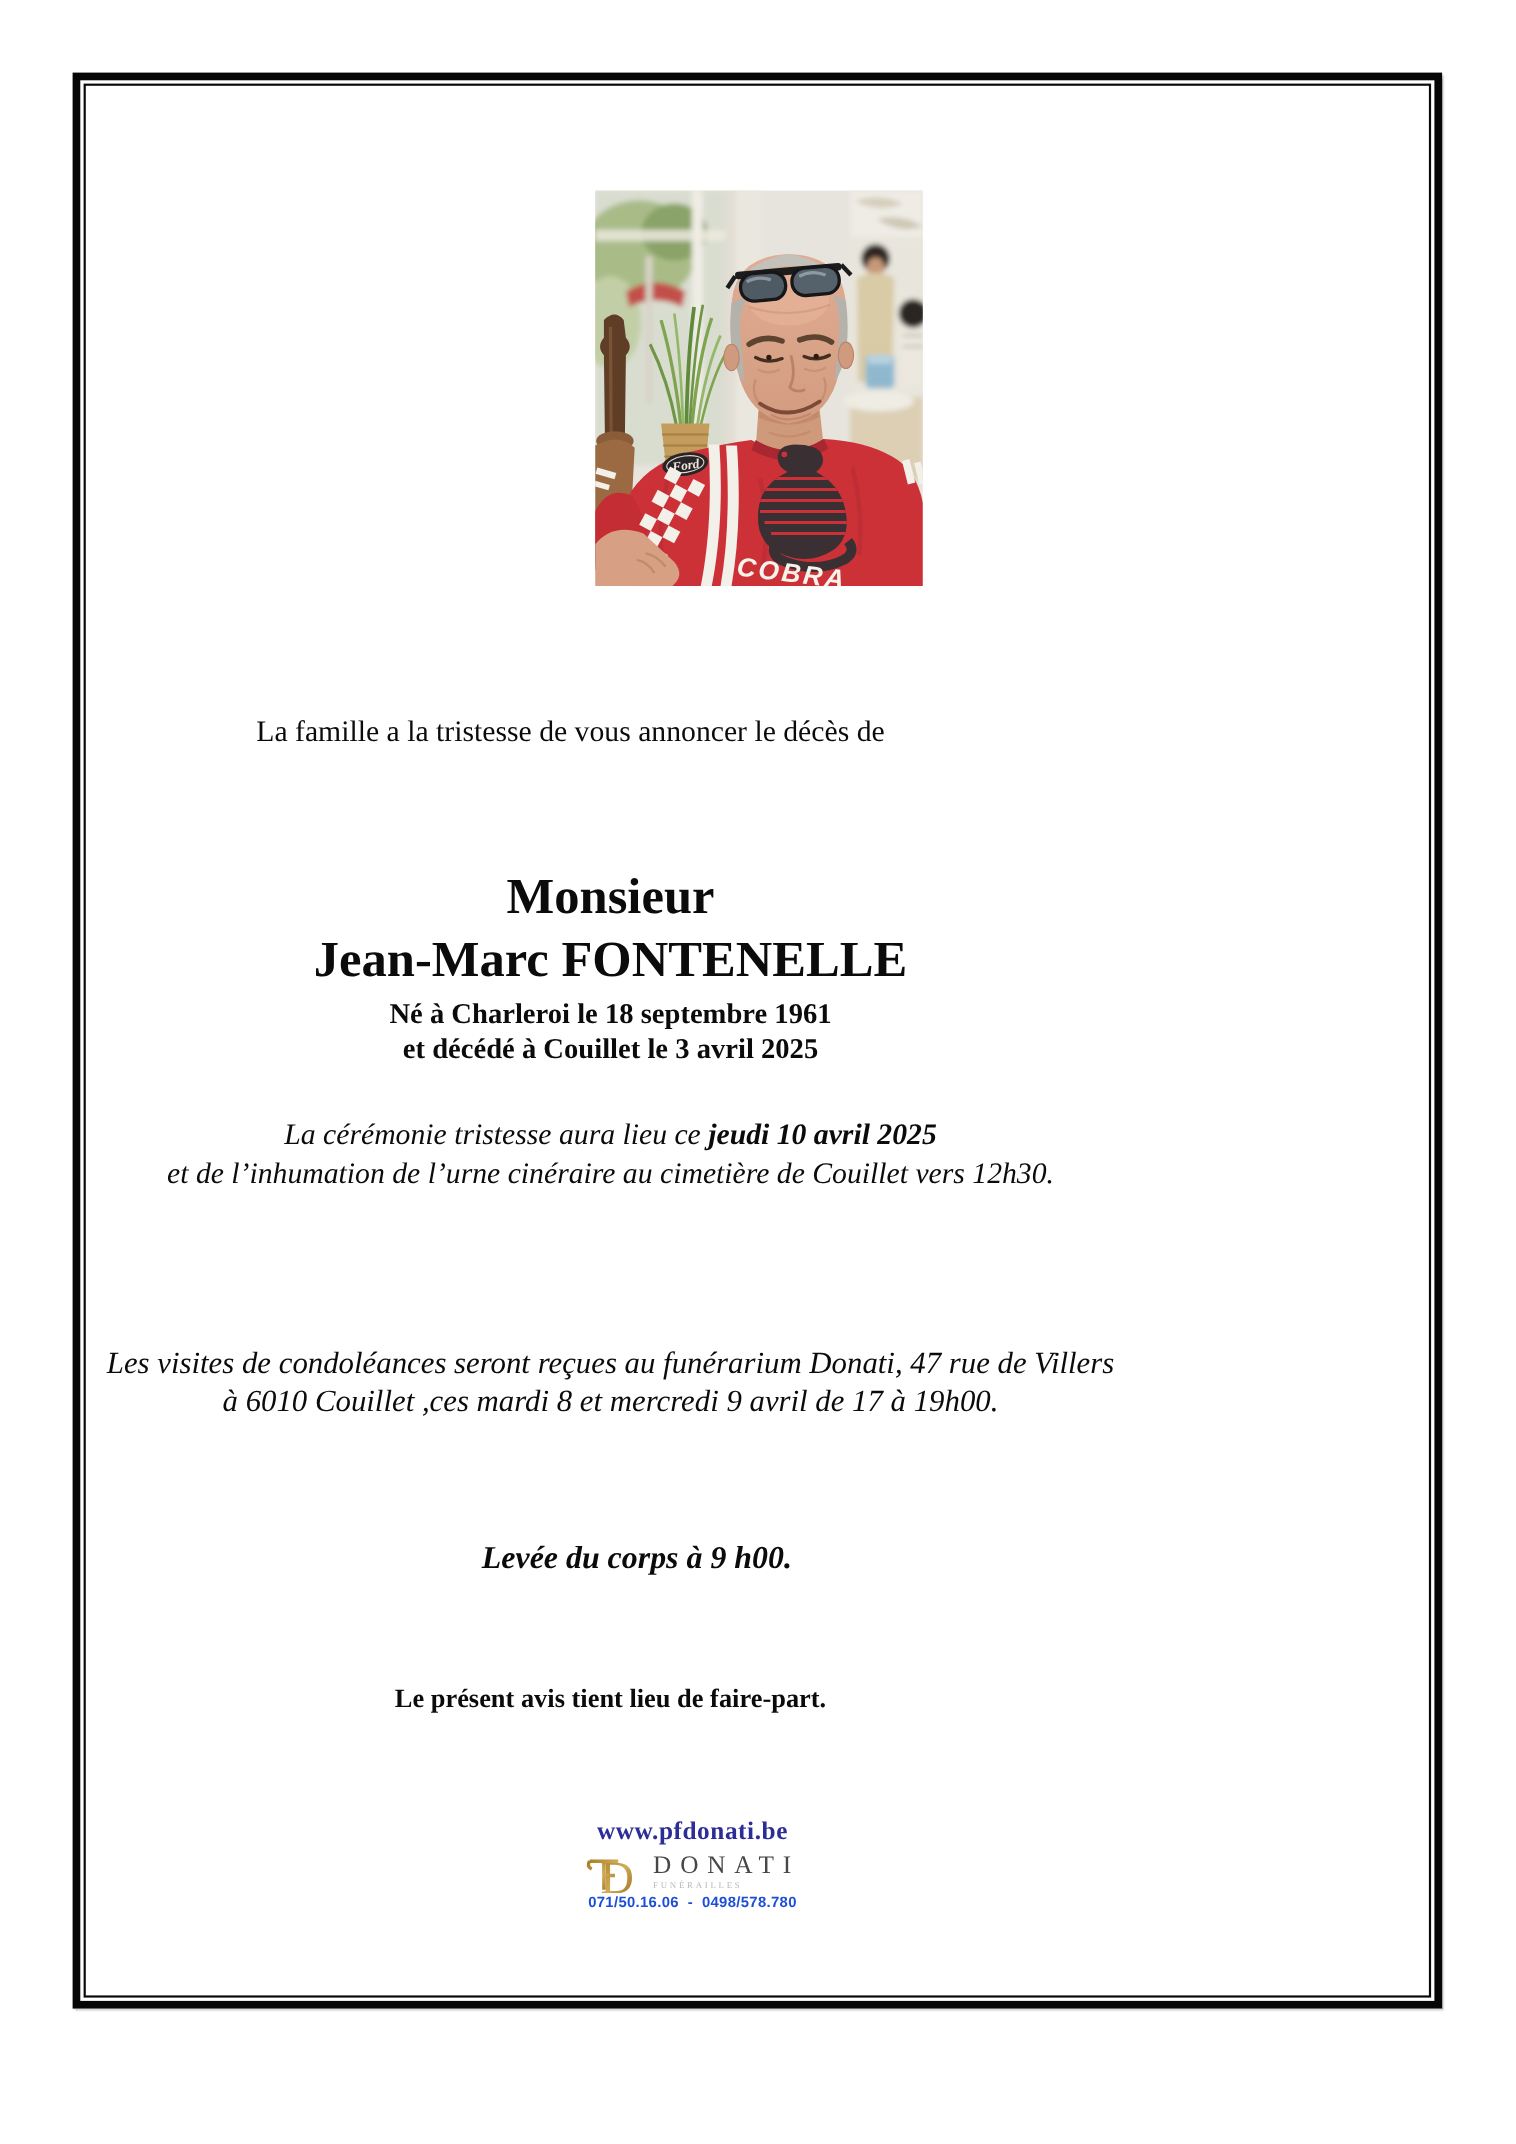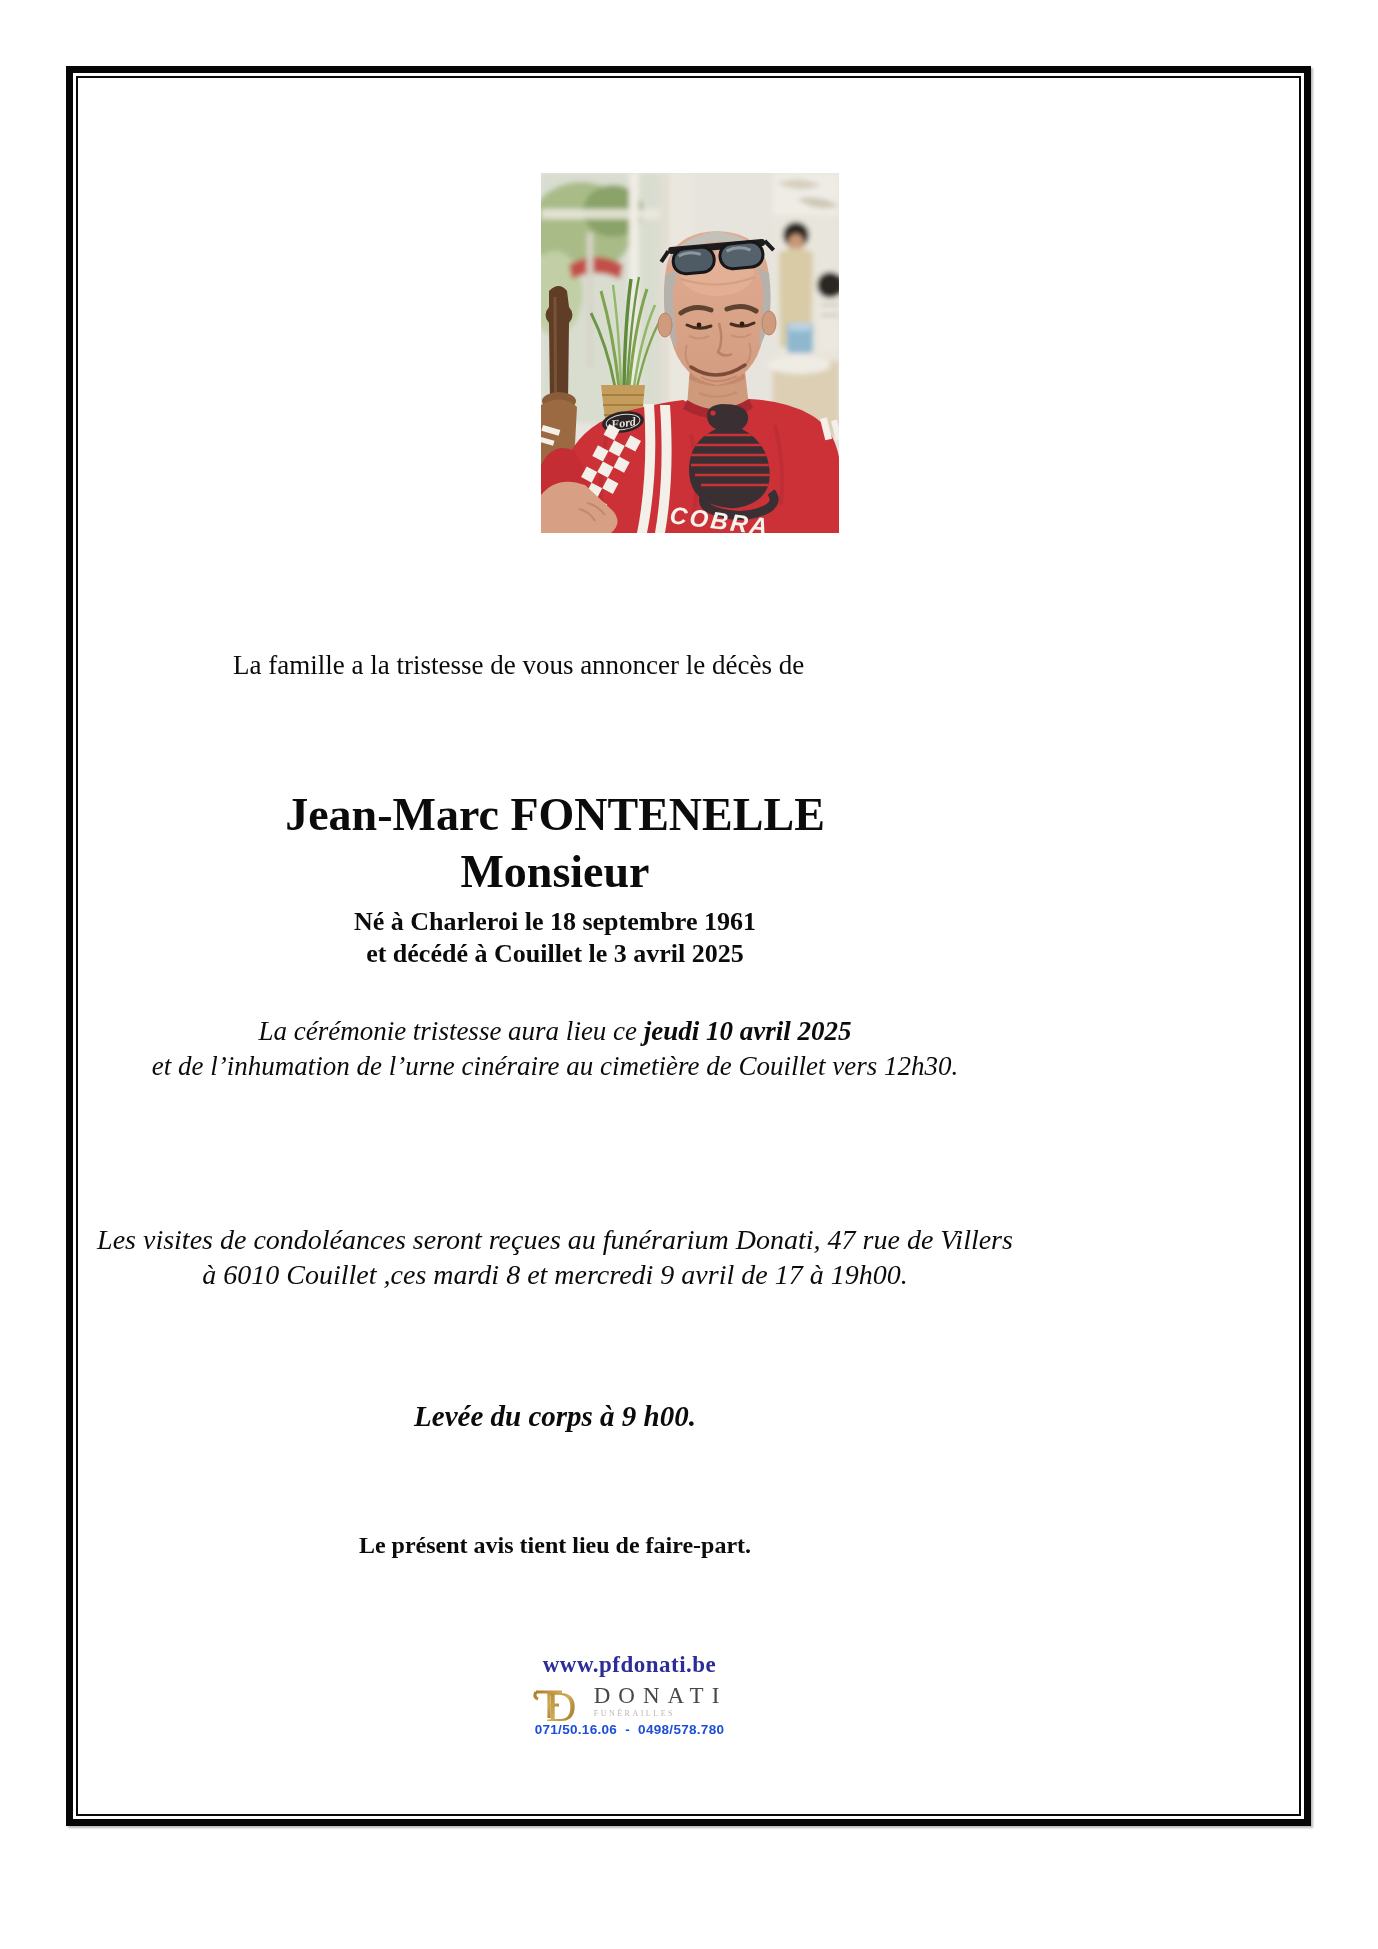--- a/index.html
+++ b/index.html
@@ -12,21 +12,21 @@
   
   .photo{position:absolute;left:541px;top:173px;width:298px;height:360px;overflow:hidden;}
   .photo svg{display:block;width:298px;height:360px;}
   
   .intro{position:absolute;left:233px;top:650px;font-size:27px;white-space:nowrap;}
   .textcol{position:absolute;left:66px;width:978px;text-align:center;}
   .headings{top:786px;font-weight:bold;font-size:46px;line-height:57px;}
   .subhead{top:906px;font-weight:bold;font-size:26px;line-height:32px;}
   .ceremony{top:1014px;font-style:italic;font-size:27px;line-height:35px;}
   .condolences{top:1222px;font-style:italic;font-size:28px;line-height:35px;}
-  .levee{top:1400px;font-weight:bold;font-style:italic;font-size:29px;}
+  .levee{top:1400px;font-weight:bold;font-style:italic;font-size:29px;padding-left:24px;}
   .notice{top:1532px;font-weight:bold;font-size:24px;}
   
   .footcol{position:absolute;left:0;width:1259px;text-align:center;}
   .website{top:1652px;font-weight:bold;font-size:23px;color:#2d2d97;letter-spacing:.5px;}
   .logo-row{top:1684px;display:flex;justify-content:center;align-items:flex-start;gap:6px;}
   .brandbox{text-align:left;}
   .brand{font-size:23px;letter-spacing:8px;color:#474747;line-height:24px;}
   .brand-sub{font-size:8px;letter-spacing:2.5px;color:#bbb8b2;text-align:left;line-height:10px;margin-top:1px;}
   .phone{top:1722px;font-family:"Liberation Sans",sans-serif;font-weight:bold;
          font-size:13.5px;color:#1d4ed8;white-space:pre;letter-spacing:.3px;}
@@ -190,22 +190,22 @@
           <path d="M160,204 Q176,213 196,203" stroke="#c08467" stroke-width="2" fill="none" opacity="0.8"></path>
           <path d="M158,220 Q176,228 196,219" stroke="#c08467" stroke-width="2" fill="none" opacity="0.6"></path>
         </g>
       </g>
     </svg>
   </div>
 
   <div class="intro">La famille a la tristesse de vous annoncer le décès de</div>
 
   <div class="textcol headings">
+    <div>Monsieur</div>
     <div>Jean-Marc FONTENELLE</div>
-    <div>Monsieur</div>
   </div>
 
   <div class="textcol subhead">
     <div>Né à Charleroi le 18 septembre 1961</div>
     <div>et décédé à Couillet le 3 avril 2025</div>
   </div>
 
   <div class="textcol ceremony">
     <div><span>La cérémonie tristesse aura lieu ce </span><b>jeudi 10 avril 2025</b></div>
     <div>et de l’inhumation de l’urne cinéraire au cimetière de Couillet vers 12h30.</div>

